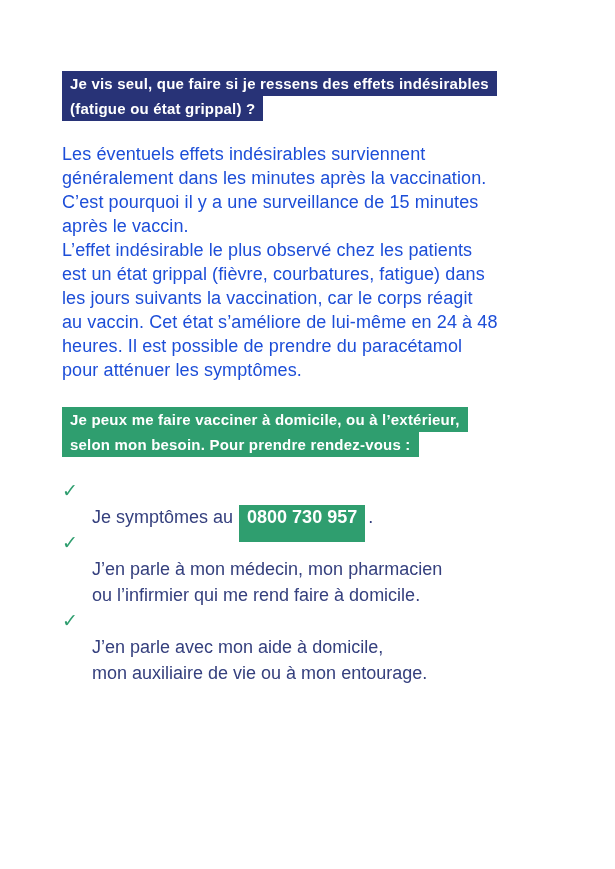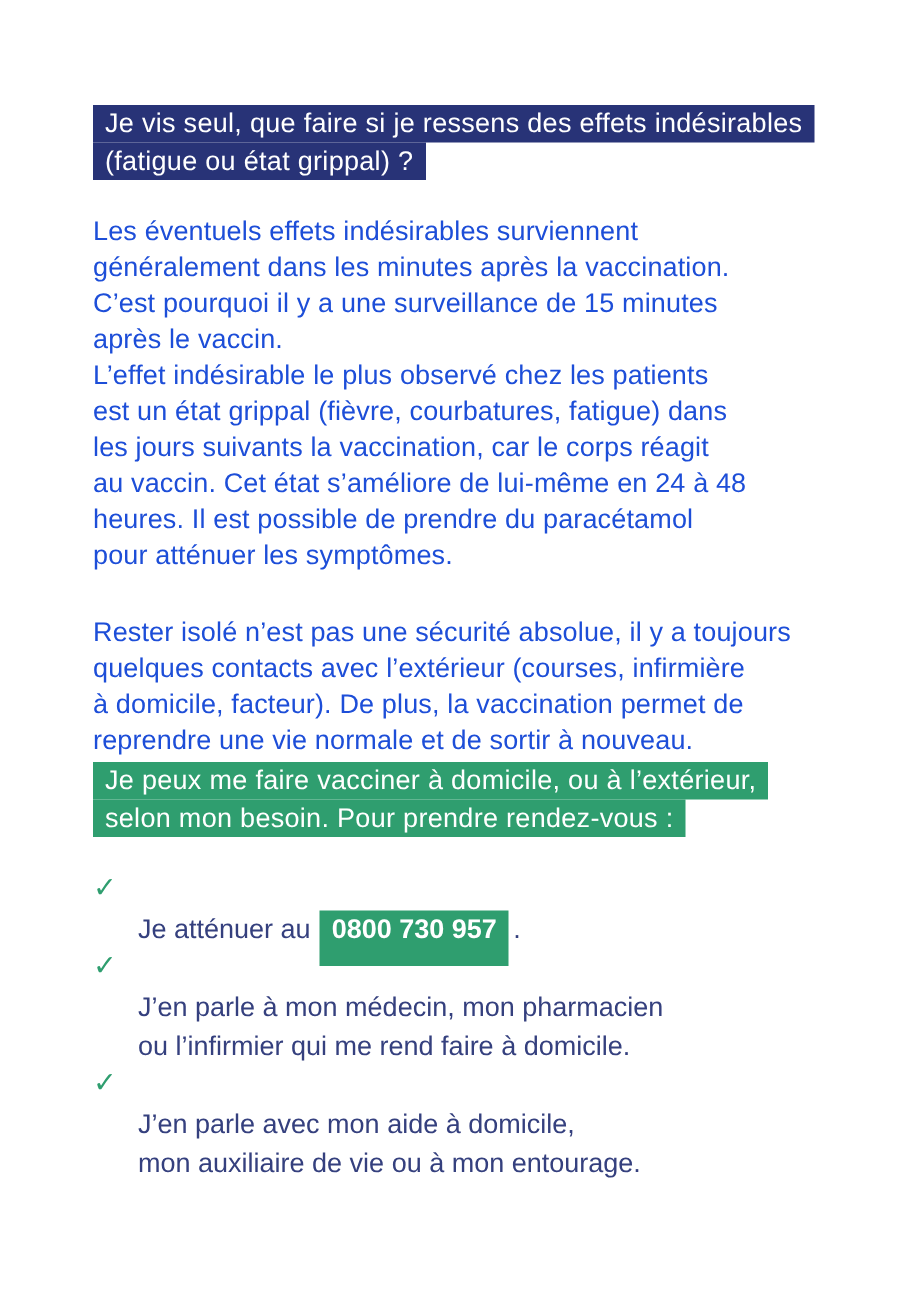--- a/index.html
+++ b/index.html
@@ -15,22 +15,22 @@
     left:62px; top:67px;
     width:495px;
   }
   
   .qheading { margin:0; }
   .qheading .line { display:block; height:25px; }
   .qheading .bar {
     display:inline-block;
     background:#283377;
     color:#ffffff;
-    font-weight:normal;
-    font-size:18px;
+    font-weight:bold;
+    font-size:15px;
     line-height:19px;
     padding:3px 8px;
     letter-spacing:0.2px;
     white-space:nowrap;
   }
   .qheading.green .bar { background:#2f9e6f; }
 
   .para {
     margin:0;
     color:#1d4ed8;
@@ -90,34 +90,30 @@
 L’effet indésirable le plus observé chez les patients
 est un état grippal (fièvre, courbatures, fatigue) dans
 les jours suivants la vaccination, car le corps réagit
 au vaccin. Cet état s’améliore de lui-même en 24 à 48
 heures. Il est possible de prendre du paracétamol
 pour atténuer les symptômes.</p>
 
     <h2 class="qheading" id="h2">
     </h2>
 
-    <p class="para" id="p2">Rester isolé n’est pas une sécurité absolue, il y a toujours
-quelques contacts avec l’extérieur (courses, infirmière
-à domicile, facteur). De plus, la vaccination permet de
-reprendre une vie normale et de sortir à nouveau.</p>
 
     <h2 class="qheading green" id="h3">
       <span class="line"><span class="bar">Je peux me faire vacciner à domicile, ou à l’extérieur,</span></span>
       <span class="line"><span class="bar">selon mon besoin. Pour prendre rendez-vous :</span></span>
     </h2>
 
     <div class="checklist">
 
       <div class="check-item">
-        <span class="check">✓</span><span>Je atténuer au</span><span class="chip">0800 730 957</span><span class="suffix">.</span>
+        <span class="check">✓</span><span>Je symptômes au</span><span class="chip">0800 730 957</span><span class="suffix">.</span>
       </div>
 
       <div class="check-item">
         <span class="check">✓</span><span>J’en parle à mon médecin, mon pharmacien
 ou l’infirmier qui me rend faire à domicile.</span>
       </div>
 
       <div class="check-item">
         <span class="check">✓</span><span>J’en parle avec mon aide à domicile,
 mon auxiliaire de vie ou à mon entourage.</span>

